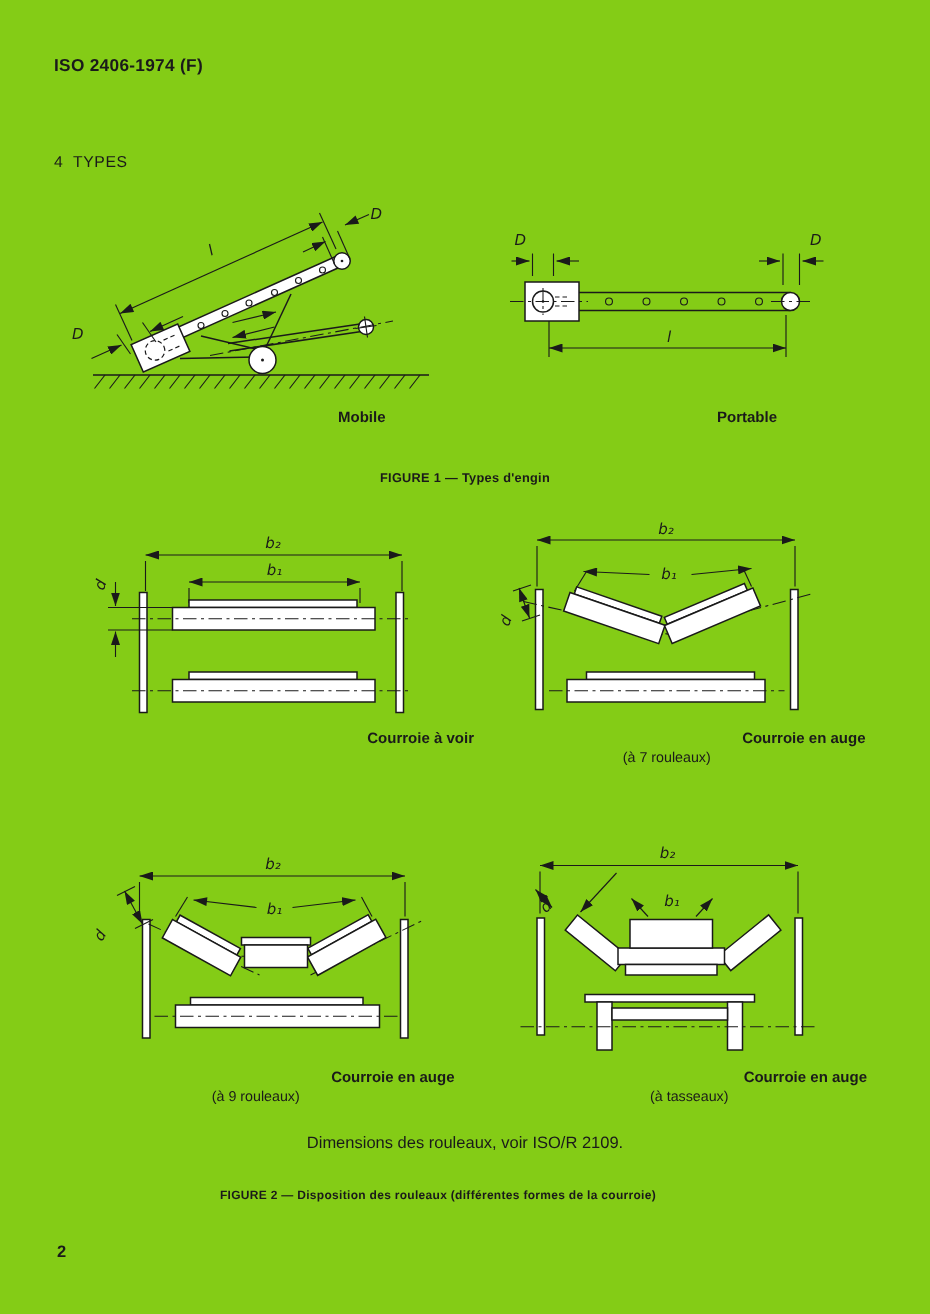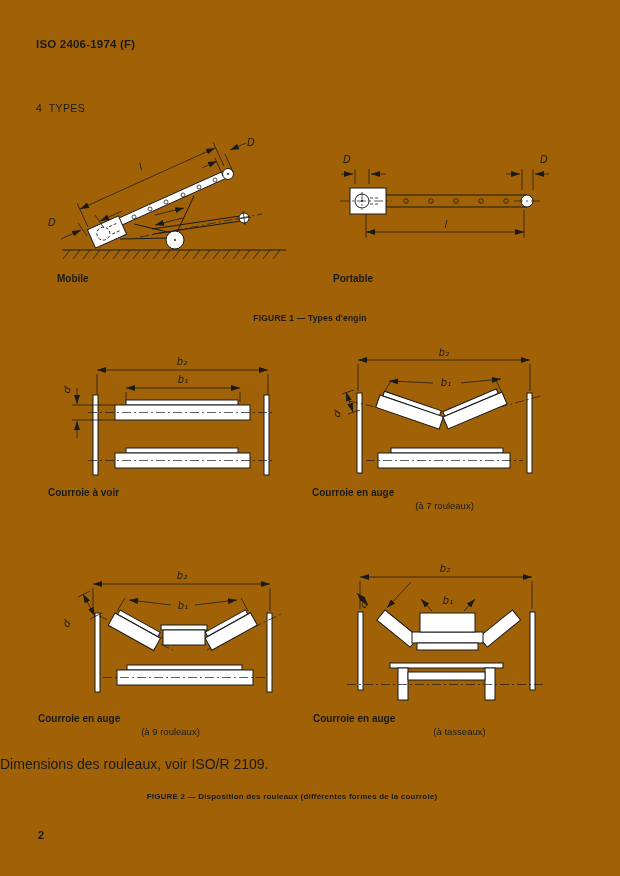--- a/index.html
+++ b/index.html
@@ -1,25 +1,25 @@
 <!DOCTYPE html>
 <html><head>
 <meta charset="utf-8">
 <style>
   *{margin:0;padding:0;box-sizing:border-box}
   html,body{background:#e8e8e8}
-  #page{position:relative;width:620px;height:876px;background:#a16207;font-family:"Liberation Sans",sans-serif;color:#1a1a1a;overflow:hidden;margin:0 auto}
+  #page{position:relative;width:620px;height:876px;background:#84cc16;font-family:"Liberation Sans",sans-serif;color:#1a1a1a;overflow:hidden;margin:0 auto}
   .abs{position:absolute}
   .hdr{font-size:11.5px;font-weight:bold;letter-spacing:.2px}
   .sec{font-size:10.5px;font-weight:normal;white-space:pre;letter-spacing:.4px}
-  .lbl{font-size:10px;font-weight:bold;text-align:left}
+  .lbl{font-size:10px;font-weight:bold;text-align:right}
   .sub{font-size:9.5px;text-align:center}
   .cap1{font-size:8.5px;font-weight:bold;text-align:center;letter-spacing:.2px}
   .cap2{font-size:8px;font-weight:bold;text-align:center;letter-spacing:.2px}
-  .note{font-size:14px;text-align:left}
+  .note{font-size:11px;text-align:center}
   .pgnum{font-size:11px;font-weight:bold}
   svg{position:absolute;overflow:visible}
   svg text{font-family:"DejaVu Sans",sans-serif;font-style:italic;font-size:10px;fill:#1a1a1a}
   .ln{stroke:#1a1a1a;stroke-width:1;fill:none}
   .fw{stroke:#1a1a1a;stroke-width:1;fill:#ffffff}
   .thin{stroke:#1a1a1a;stroke-width:.75;fill:none}
   .cl{stroke:#1a1a1a;stroke-width:.7;fill:none;stroke-dasharray:9 3 2 3}
   .dsh{stroke:#1a1a1a;stroke-width:.8;fill:none;stroke-dasharray:3 2}
   marker path{fill:#1a1a1a;stroke:none}
 </style>
@@ -144,21 +144,21 @@
       <line class="thin" x1="199" y1="24" x2="213" y2="24" marker-start="url(#porS)"></line>
       <text x="204" y="13">D</text>
     </g>
     <g>
       <line class="thin" x1="30" y1="64" x2="30" y2="88"></line>
       <line class="thin" x1="188" y1="60" x2="188" y2="88"></line>
       <line class="thin" x1="30" y1="82" x2="188" y2="82" marker-start="url(#porS)" marker-end="url(#porE)"></line>
       <text x="110" y="78" text-anchor="middle">l</text>
     </g>
   </svg>
-  <div class="abs lbl" style="left:333px;top:273px;width:200px">Portable</div>
+  <div class="abs lbl" style="left:318px;top:273px;width:200px">Portable</div>
 
   <div class="abs cap1" style="left:0;top:313px;width:620px">FIGURE 1 — Types d'engin</div>
 
   <svg style="left:48px;top:352px" width="265" height="140" viewBox="0 0 265 140">
     <defs>
       <marker id="flaE" markerWidth="10" markerHeight="6" refX="9" refY="3" orient="auto" markerUnits="userSpaceOnUse">
           <path d="M0,0 L9,3 L0,6 Z"></path>
         </marker>
       <marker id="flaS" markerWidth="10" markerHeight="6" refX="0" refY="3" orient="auto" markerUnits="userSpaceOnUse">
           <path d="M9,0 L0,3 L9,6 Z"></path>

